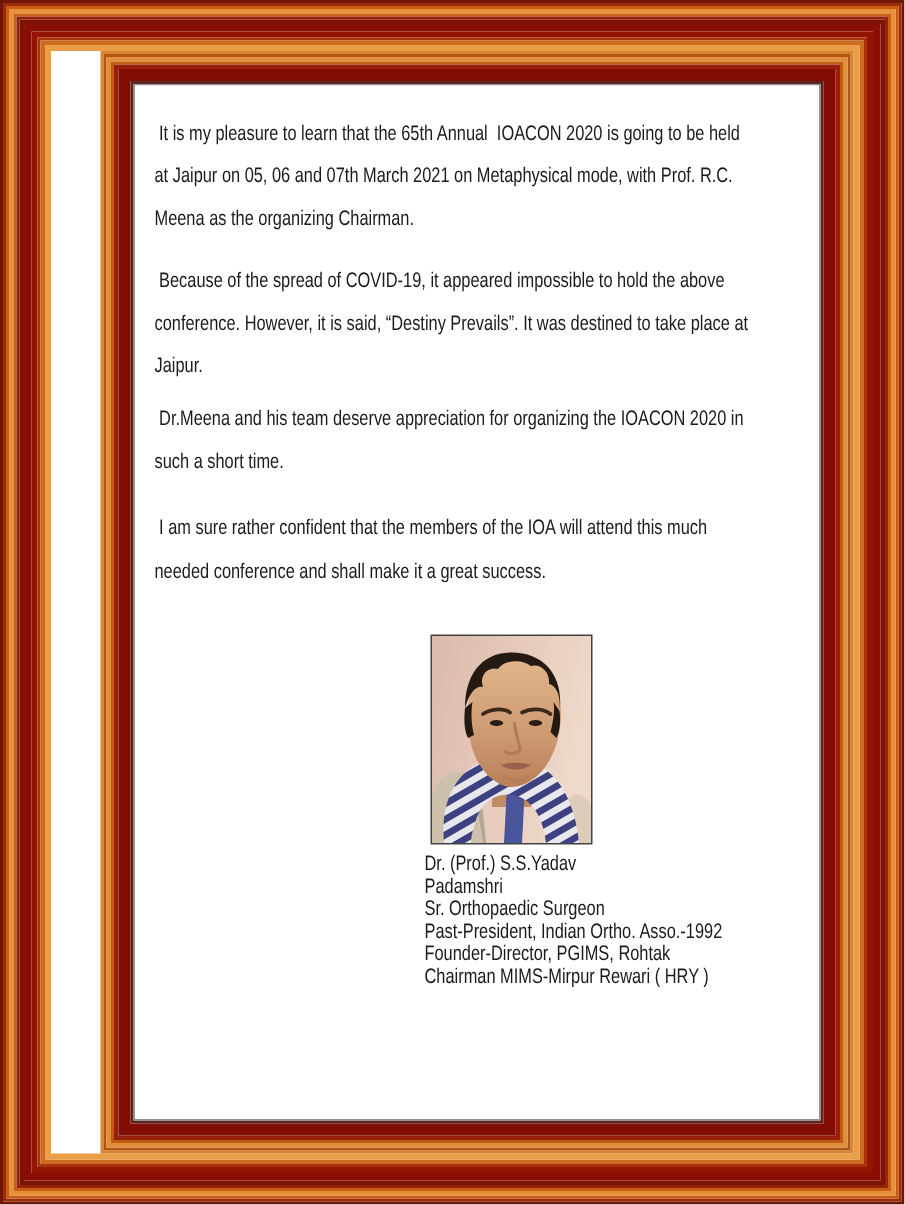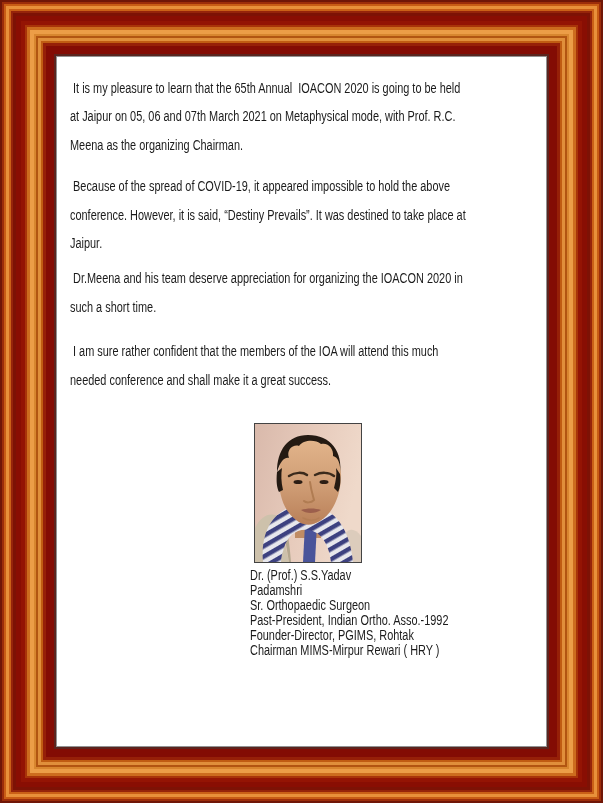--- a/index.html
+++ b/index.html
@@ -15,21 +15,21 @@
   .f2{border-width:2px;border-color:#9c2d0a;}
   .f3{border-width:2px;border-color:#c85c15;}
   .f4{border-width:3px;border-color:#e8903a;}
   .f5{border-width:2px;border-color:#ca6017;}
   .f6{border-width:2px;border-color:#96240a;}
   .f7{border-width:3px;border-color:#7d1205;}
   .f8{border-width:5px;border-color:#890e03;}
   .f9{border-width:4px;border-color:#941404;}
   .f10{border-width:2px;border-color:#a93409;}
   .f11{border-width:3px;border-color:#cd6c1e;}
-  .f12{border-width:4px;border-color:#ec9d47;}
+  .f12{border-width:4px;border-color:#ec9d47;padding-left:33px;}
   .f13{border-width:2px;border-color:#d8862f;}
   .f14{border-width:2px;border-color:#b25511;}
   .f15{border-width:3px;border-color:#e08f3b;}
   .f16{border-width:2px;border-color:#c05c12;}
   .f17{border-width:3px;border-color:#962008;}
   .f18{border-width:8px;border-color:#830c04;}
   .f19{border-width:2px;border-color:#5c241e;}
   .f20{border-width:1px;border-color:#929292;}
   .paper{
     position:relative;width:100%;height:100%;

